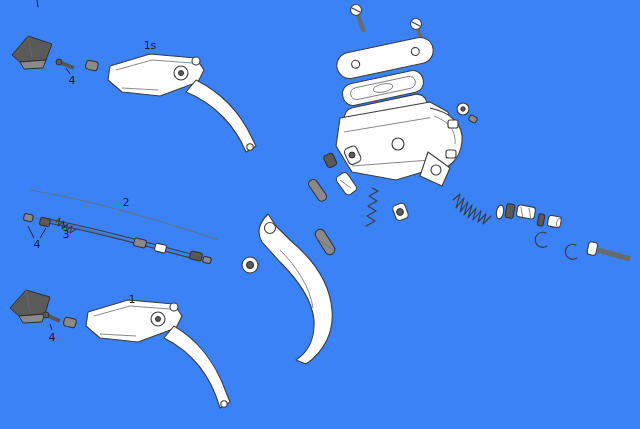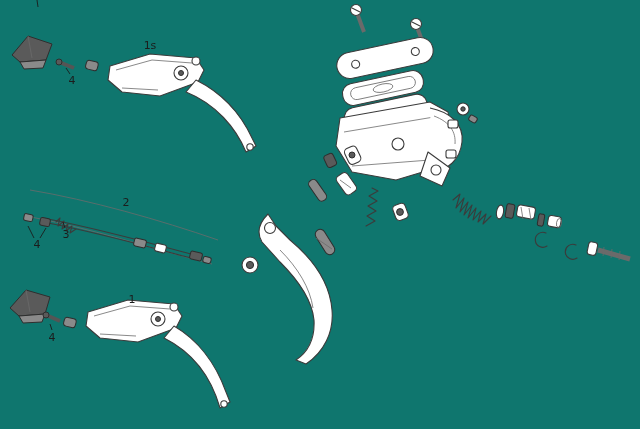--- a/index.html
+++ b/index.html
@@ -1,17 +1,17 @@
 <!DOCTYPE html>
 <html><head>
 <meta charset="utf-8">
 <style>
   html,body{margin:0;padding:0;background:#ffffff;}
   .canvas{
-    position:relative;width:640px;height:429px;background:#0f766e;
+    position:relative;width:640px;height:429px;background:#3b82f6;
     overflow:hidden;font-family:"DejaVu Sans",sans-serif;
   }
   svg{position:absolute;left:0;top:0;}
   .callout{font:11px "DejaVu Sans",sans-serif;fill:#1c1c1c;}
   .ln{stroke:#3b3b3b;stroke-width:1.1;fill:none;stroke-linejoin:round;stroke-linecap:round;}
   .part{stroke:#3b3b3b;stroke-width:1.1;fill:#ffffff;stroke-linejoin:round;}
   .dark{stroke:#2e2e2e;stroke-width:1;fill:#5a5a5a;stroke-linejoin:round;}
   .mid{stroke:#2e2e2e;stroke-width:1;fill:#8a8a8a;stroke-linejoin:round;}
   .thin{stroke:#6b6b6b;stroke-width:.8;fill:none;}
   .leader{stroke:#1c1c1c;stroke-width:.9;fill:none;}

